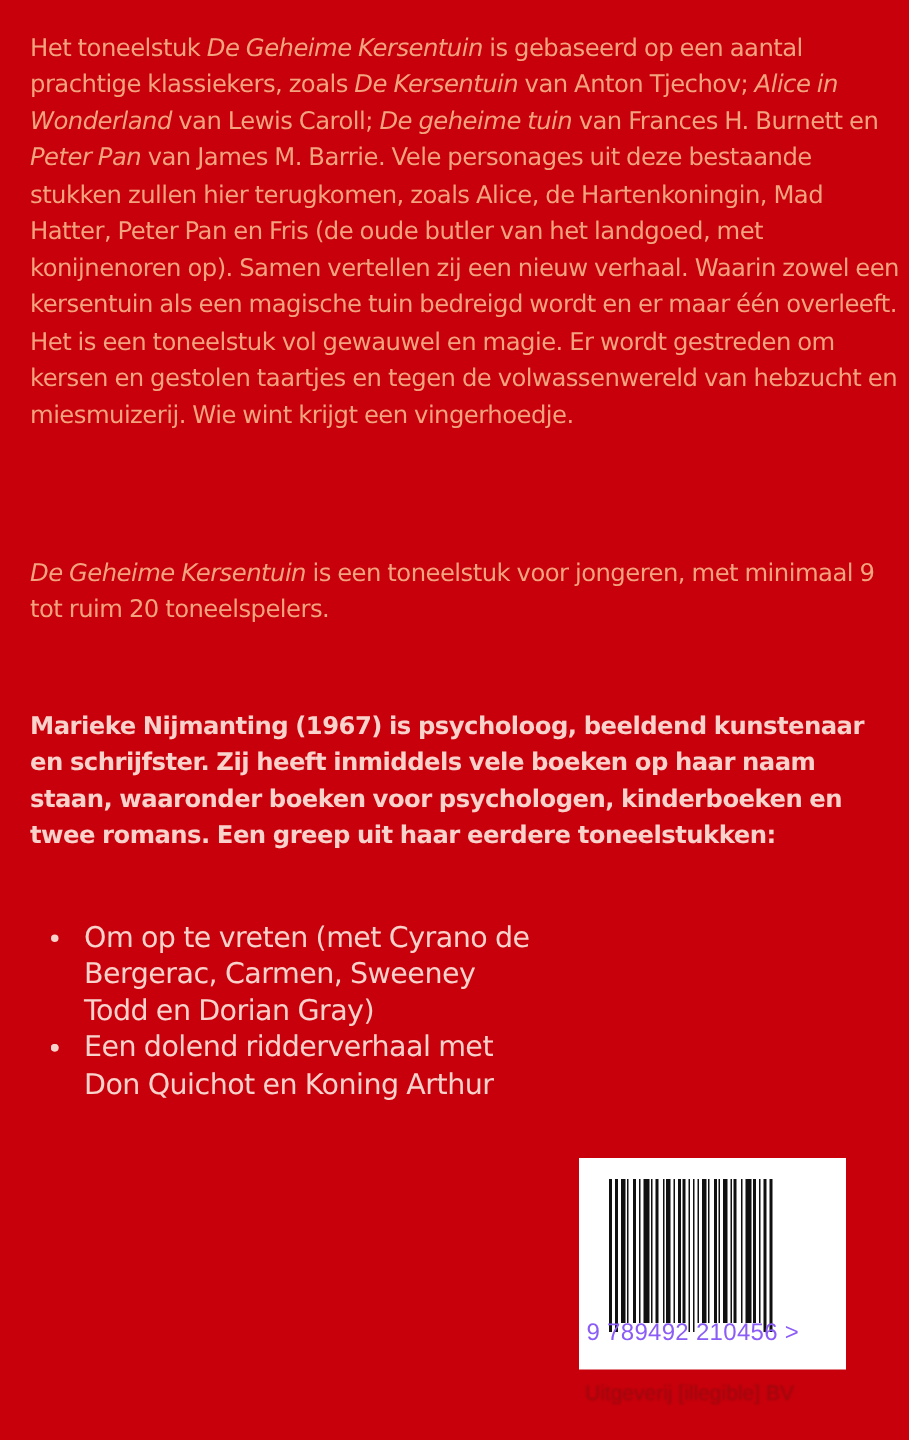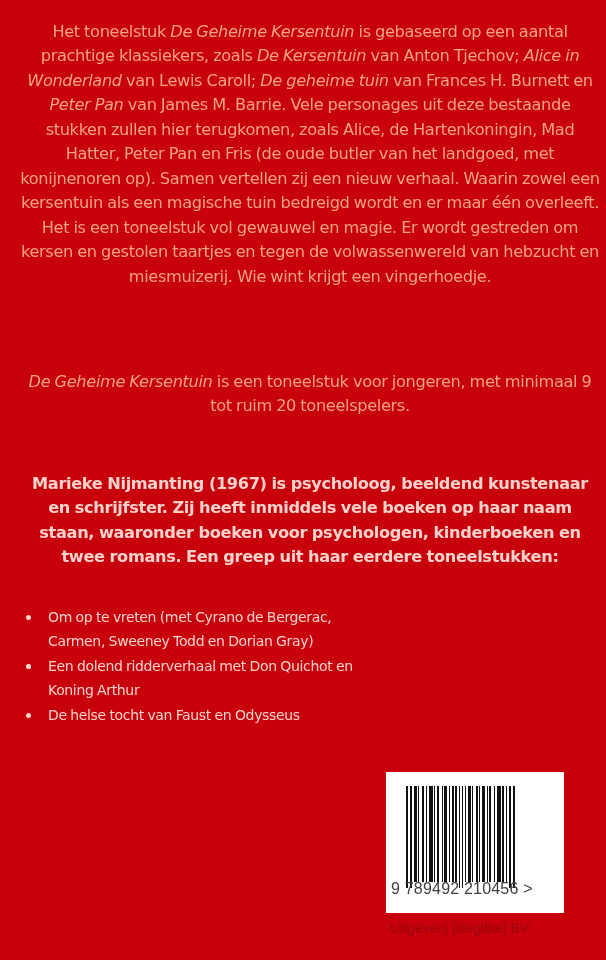--- a/index.html
+++ b/index.html
@@ -15,37 +15,36 @@
       font-family: "DejaVu Sans", sans-serif;
     }
     .text-block {
       position: absolute;
       left: 20px;
       width: 580px;
       font-size: 16.2px;
       line-height: 24.45px;
       letter-spacing: -0.35px;
       word-spacing: -0.5px;
-      text-align: center;
     }
     .peach { color: #f3a47f; }
     .light { color: #f9d2cc; font-weight: bold; }
     .intro { top: 20px; }
     .audience { top: 370px; }
     .bio { top: 472px; }
     em { font-style: italic; }
     .bio-list {
       position: absolute;
       left: 20px;
       top: 601px;
       width: 330px;
-      margin: 4px;
+      margin: 12px;
       padding: 0;
       list-style: none;
-      font-size: 14px;
+      font-size: 19px;
       line-height: 24.45px;
       letter-spacing: -0.35px;
       word-spacing: -0.5px;
       color: #f9d2cc;
     }
     .bio-list li {
       position: relative;
       padding-left: 24px;
     }
     .bullet {
@@ -85,21 +84,21 @@
     .barcode-bars span.gap {
       background: transparent;
     }
     .barcode-digits {
       position: absolute;
       left: 5px;
       top: 108px;
       width: 170px;
       font-family: "Liberation Sans", sans-serif;
       font-size: 16px;
-      color: #404040;
+      color: #8b5cf6;
       letter-spacing: 0.2px;
       white-space: pre;
     }
     .publisher {
       position: absolute;
       left: 390px;
       top: 920px;
       font-family: "Liberation Sans", sans-serif;
       font-size: 14px;
       color: #8e0a0e;
@@ -118,21 +117,20 @@
 <div class="text-block audience peach">
   <em>De Geheime Kersentuin</em><span> is een toneelstuk voor jongeren, met minimaal 9 tot ruim 20 toneelspelers.</span>
 </div>
 
 <div class="text-block bio light">Marieke Nijmanting (1967) is psycholoog, beeldend kunstenaar en schrijfster. Zij heeft inmiddels vele boeken op haar naam staan, waaronder boeken voor psychologen, kinderboeken en twee romans. Een greep uit haar eerdere toneelstukken:</div>
 
 <ul class="bio-list">
   <li><span class="bullet"></span><span>Om op te vreten (met Cyrano de Bergerac, Carmen, Sweeney Todd en Dorian Gray)</span></li>
   <li><span class="bullet"></span></li>
   <li><span class="bullet"></span><span>Een dolend ridderverhaal met Don Quichot en Koning Arthur</span></li>
-  <li><span class="bullet"></span><span>De helse tocht van Faust en Odysseus</span></li>
 </ul>
 
 <div class="barcode-box">
   <div class="barcode-bars">
     <span class="guard" style="width:2px"></span>
       <span class="gap" style="width:2px"></span>
       <span class="guard" style="width:2px"></span>
     <span class="gap" style="width:2px"></span>
       <span style="width:3px"></span>
       <span class="gap" style="width:1px"></span>

